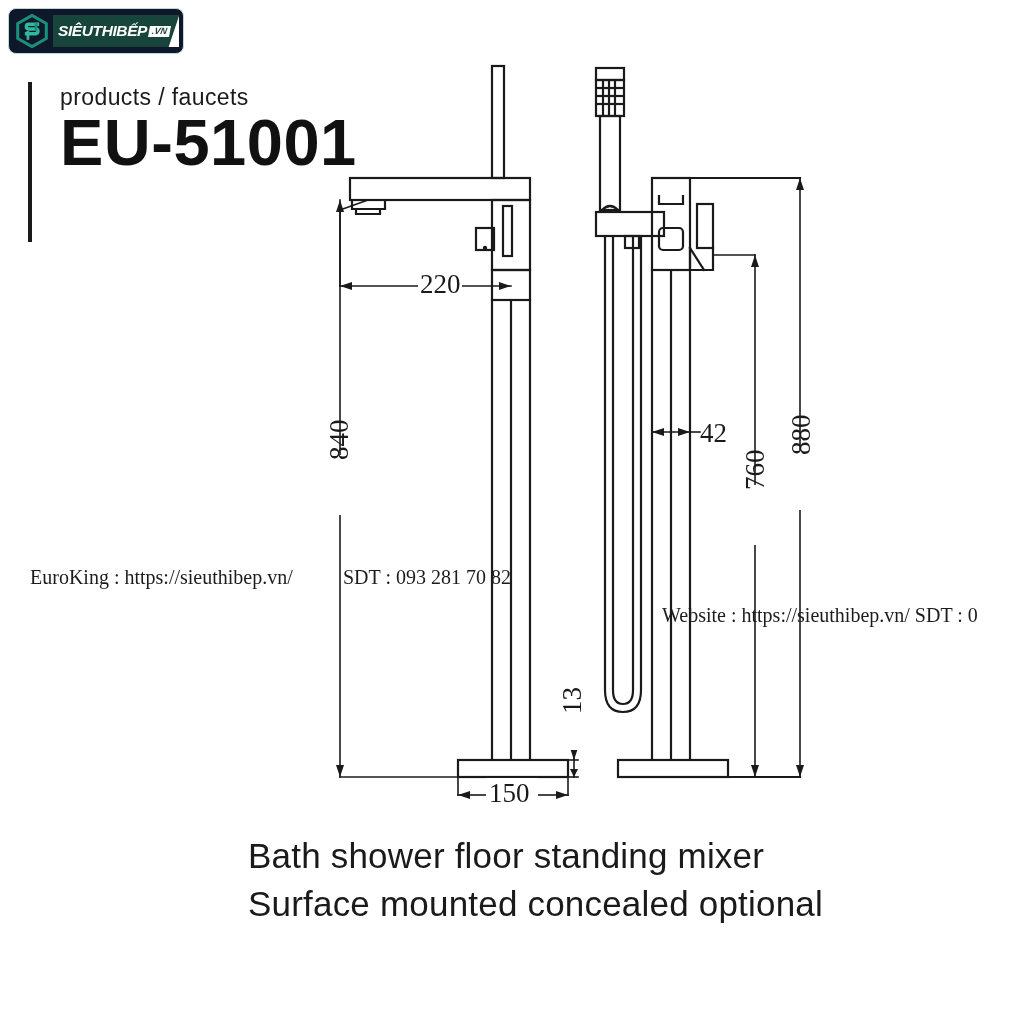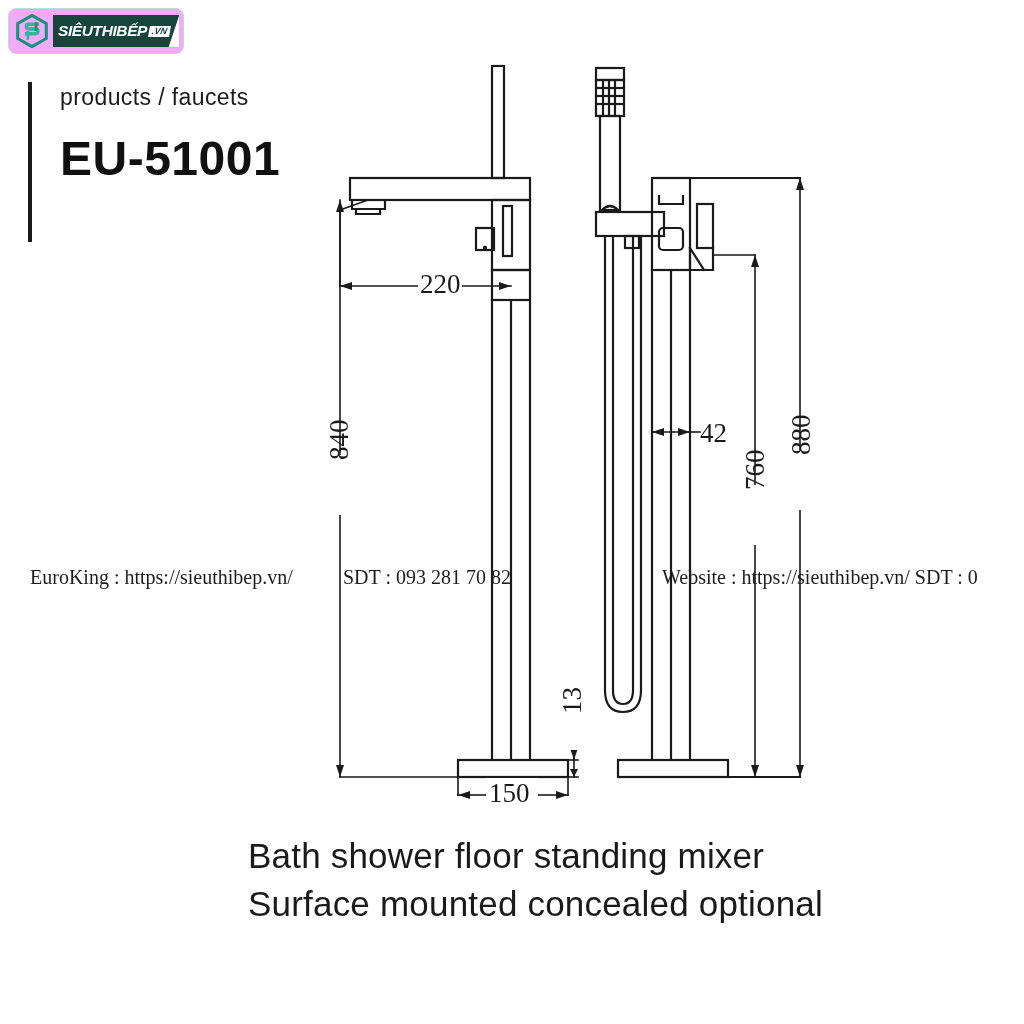--- a/index.html
+++ b/index.html
@@ -17,21 +17,21 @@
 
   
   #logo-block {
     position: absolute;
     left: 8px;
     top: 8px;
     width: 176px;
     height: 46px;
     border: 1px solid #bfd9d4;
     border-radius: 8px;
-    background: #f0abfc;
+    background: #0f172a;
     box-sizing: border-box;
     display: flex;
     align-items: center;
     padding: 0 4px;
   }
   #logo-mark {
     width: 34px;
     height: 34px;
     flex: 0 0 34px;
     margin-left: 2px;
@@ -88,26 +88,26 @@
     box-sizing: border-box;
   }
   #title-sub {
     font-size: 23px;
     color: #1a1a1a;
     letter-spacing: 0.4px;
     line-height: 30px;
     font-family: "Liberation Sans", sans-serif;
   }
   #title-code {
-    font-size: 48px;
+    font-size: 65px;
     font-weight: bold;
     color: #111111;
     line-height: 58px;
     letter-spacing: 0.5px;
-    margin-top: 18px;
+    margin-top: 2px;
     font-family: "Liberation Sans", sans-serif;
   }
   #title-brand {
     font-size: 23px;
     color: #1a1a1a;
     line-height: 30px;
     margin-top: 2px;
     font-family: "Liberation Sans", sans-serif;
   }
 
@@ -125,21 +125,21 @@
   .watermark {
     position: absolute;
     top: 566px;
     font-family: "Liberation Serif", serif;
     font-size: 20px;
     color: #1c1c1c;
     white-space: nowrap;
   }
   #watermark-left  { left: 30px; }
   #watermark-mid   { left: 343px; }
-  #watermark-right { left: 662px; }
+  #watermark-right { left: 662px; margin-top: 38px; }
 
   
   #caption {
     position: absolute;
     left: 248px;
     top: 832px;
     width: 740px;
   }
   .caption-line {
     font-size: 35px;

